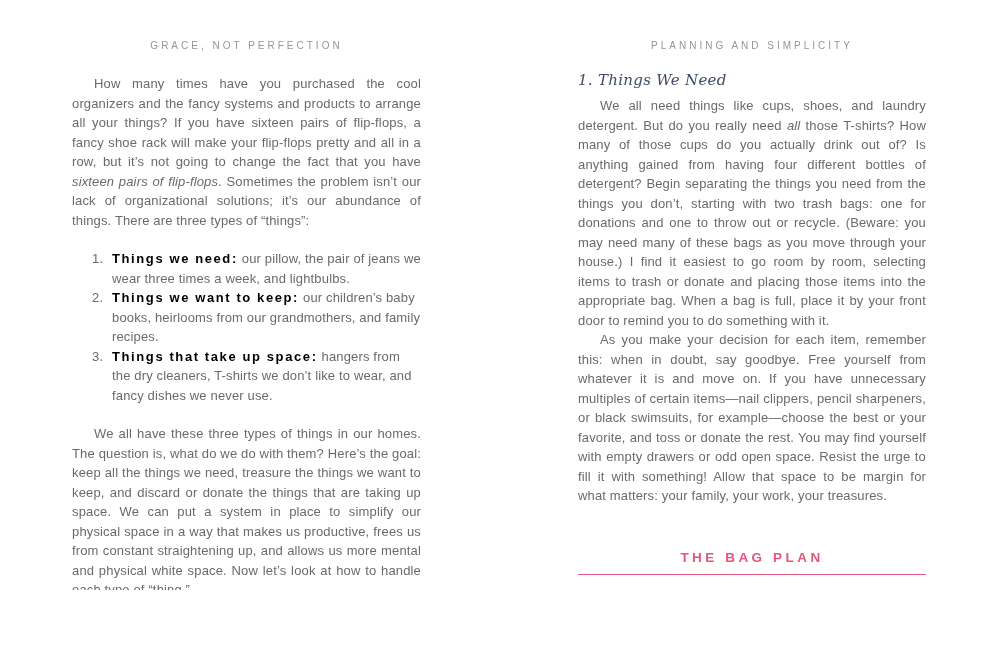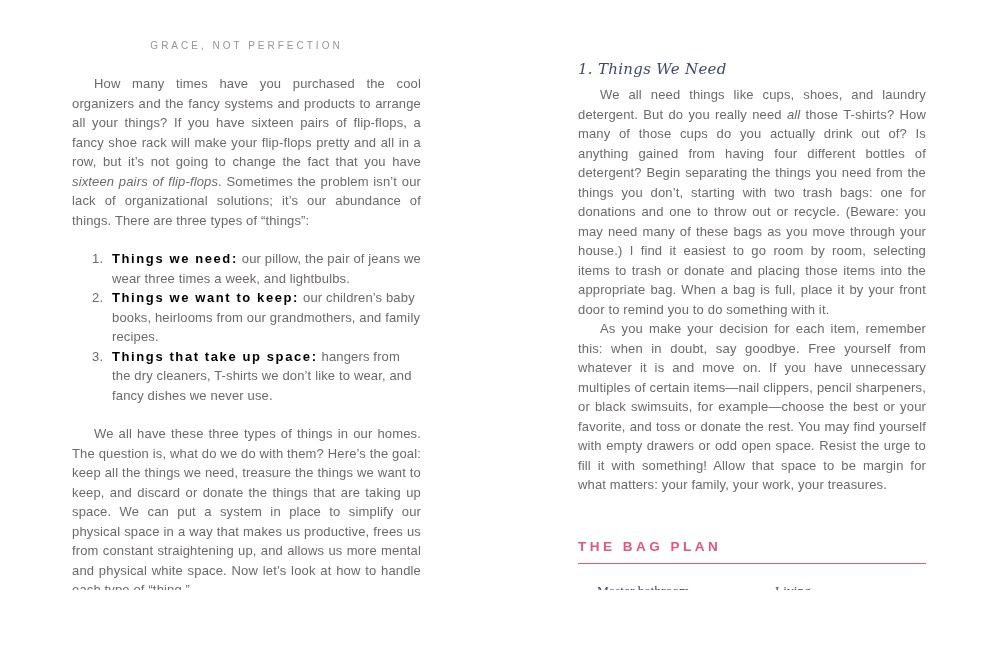--- a/index.html
+++ b/index.html
@@ -56,21 +56,21 @@
     font-family: "DejaVu Serif", serif;
     font-style: italic;
     color: #3f4a68;
     font-size: 15px;
     letter-spacing: 0.3px;
     margin: 20px 0 7px 0;
   }
 
   .bagplan { margin-top: 26px; }
   .bagplan-title {
-    text-align: left;
+    text-align: center;
     color: #e4567b;
     font-weight: bold;
     font-size: 13.5px;
     letter-spacing: 3.5px;
     margin-top: 44px;
   }
   .bagplan-rule {
     border: none;
     border-top: 1.5px solid #e4567b;
     margin: 9px 0 0 0;
@@ -136,20 +136,21 @@
         <div class="olist-item">
           <span class="olist-num">3.</span><span class="olist-lead">Things that take up space:</span><span>hangers from the dry cleaners, T-shirts we don’t like to wear, and fancy dishes we never use.</span>
         </div>
       </div>
 
       <p class="para">We all have these three types of things in our homes. The question is, what do we do with them? Here’s the goal: keep all the things we need, treasure the things we want to keep, and discard or donate the things that are taking up space. We can put a system in place to simplify our physical space in a way that makes us productive, frees us from constant straightening up, and allows us more mental and physical white space. Now let’s look at how to handle each type of “thing.”</p>
     </div>
   </div>
 
   <div class="page-col right-col">
+    <div class="running-head">PLANNING AND SIMPLICITY</div>
 
     <div class="section-heading">1. Things We Need</div>
 
     <div class="body-text">
       <p class="para"><span>We all need things like cups, shoes, and laundry detergent. But do you really need </span><em>all</em><span> those T-shirts? How many of those cups do you actually drink out of? Is anything gained from having four different bottles of detergent? Begin separating the things you need from the things you don’t, starting with two trash bags: one for donations and one to throw out or recycle. (Beware: you may need many of these bags as you move through your house.) I find it easiest to go room by room, selecting items to trash or donate and placing those items into the appropriate bag. When a bag is full, place it by your front door to remind you to do something with it.</span></p>
       <p class="para">As you make your decision for each item, remember this: when in doubt, say goodbye. Free yourself from whatever it is and move on. If you have unnecessary multiples of certain items—nail clippers, pencil sharpeners, or black swimsuits, for example—choose the best or your favorite, and toss or donate the rest. You may find yourself with empty drawers or odd open space. Resist the urge to fill it with something! Allow that space to be margin for what matters: your family, your work, your treasures.</p>
     </div>
 
     <div class="bagplan">
       <div class="bagplan-title">THE BAG PLAN</div>

